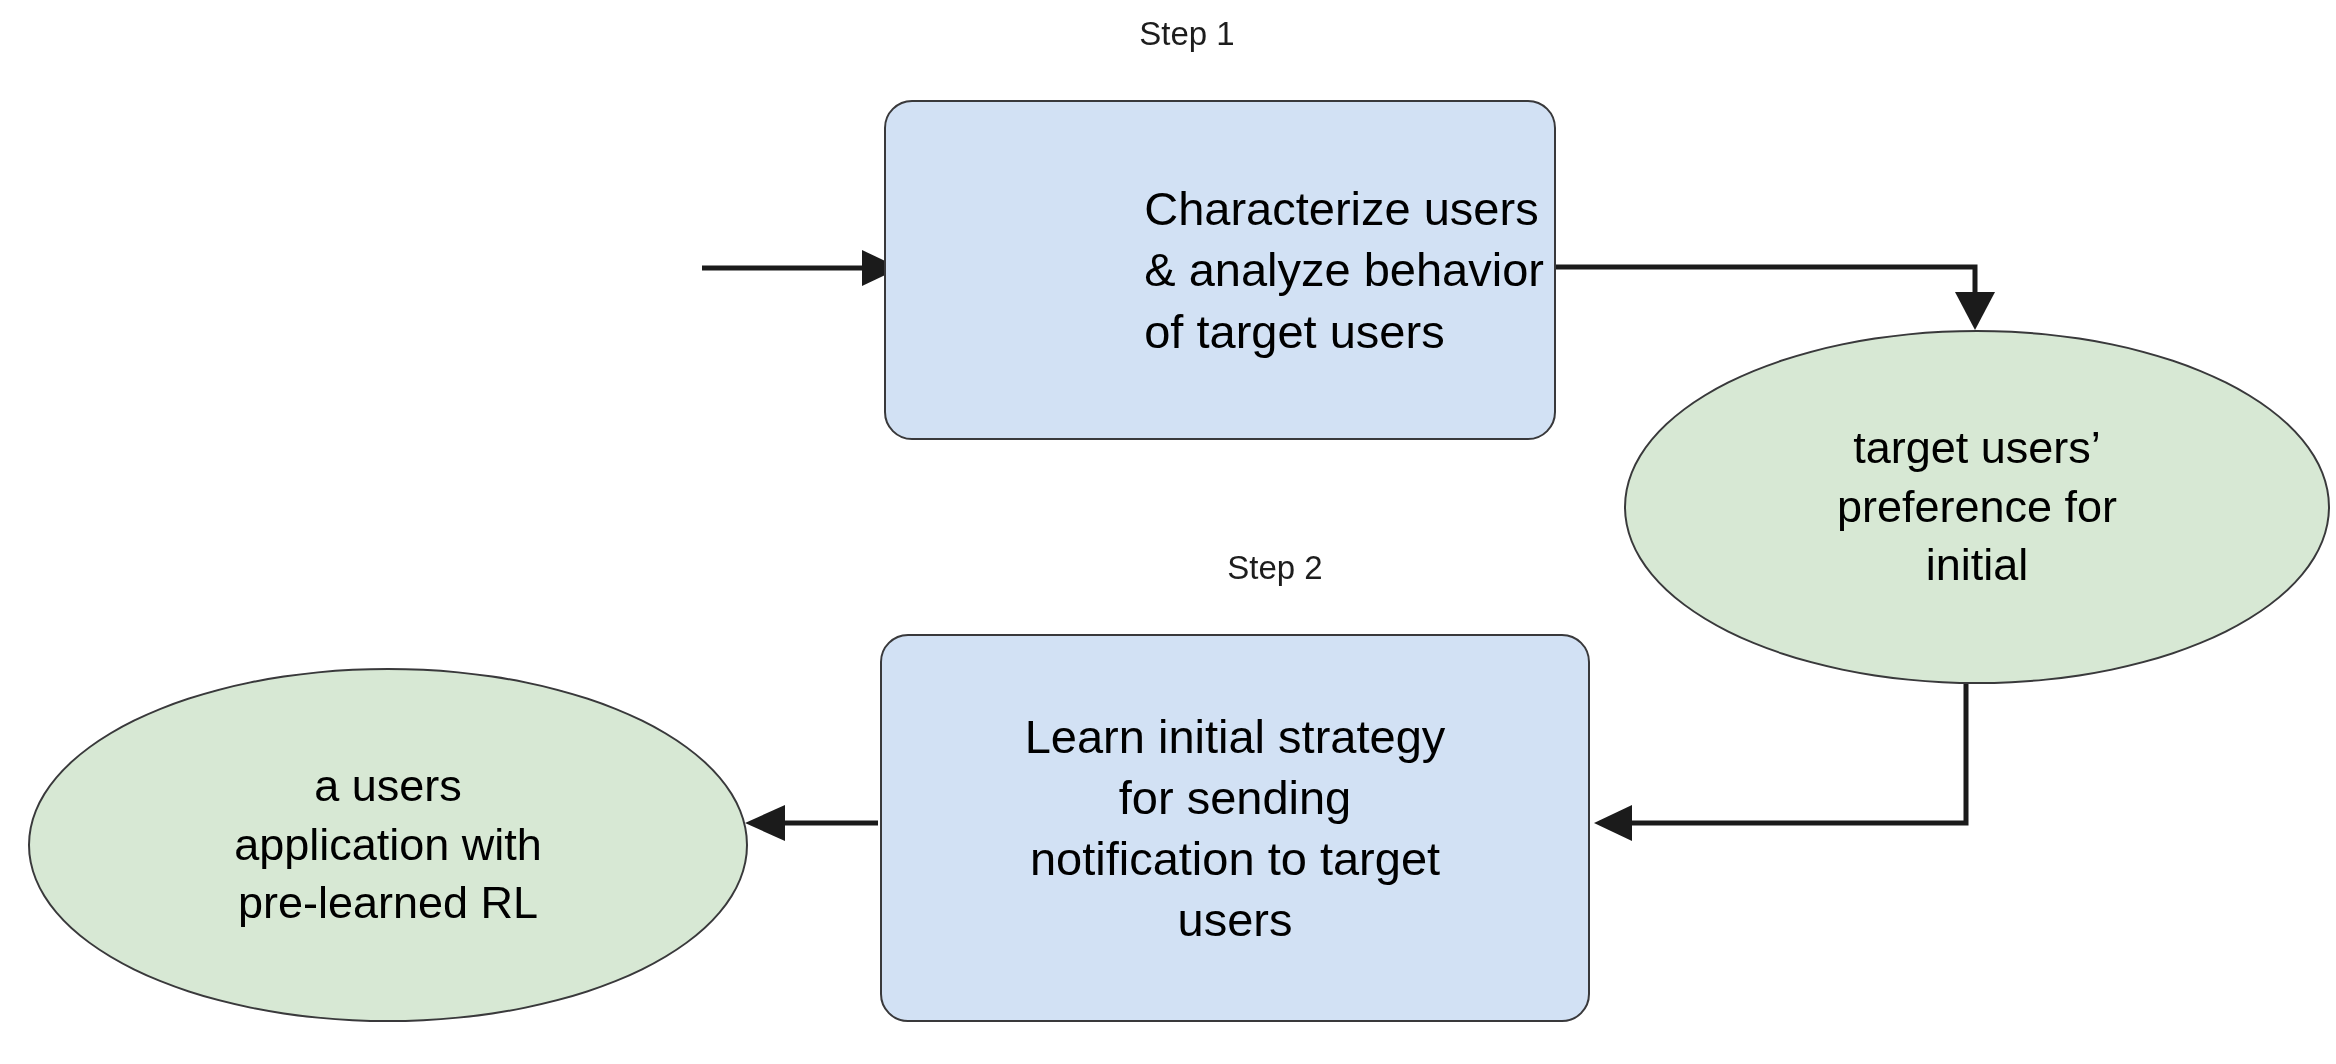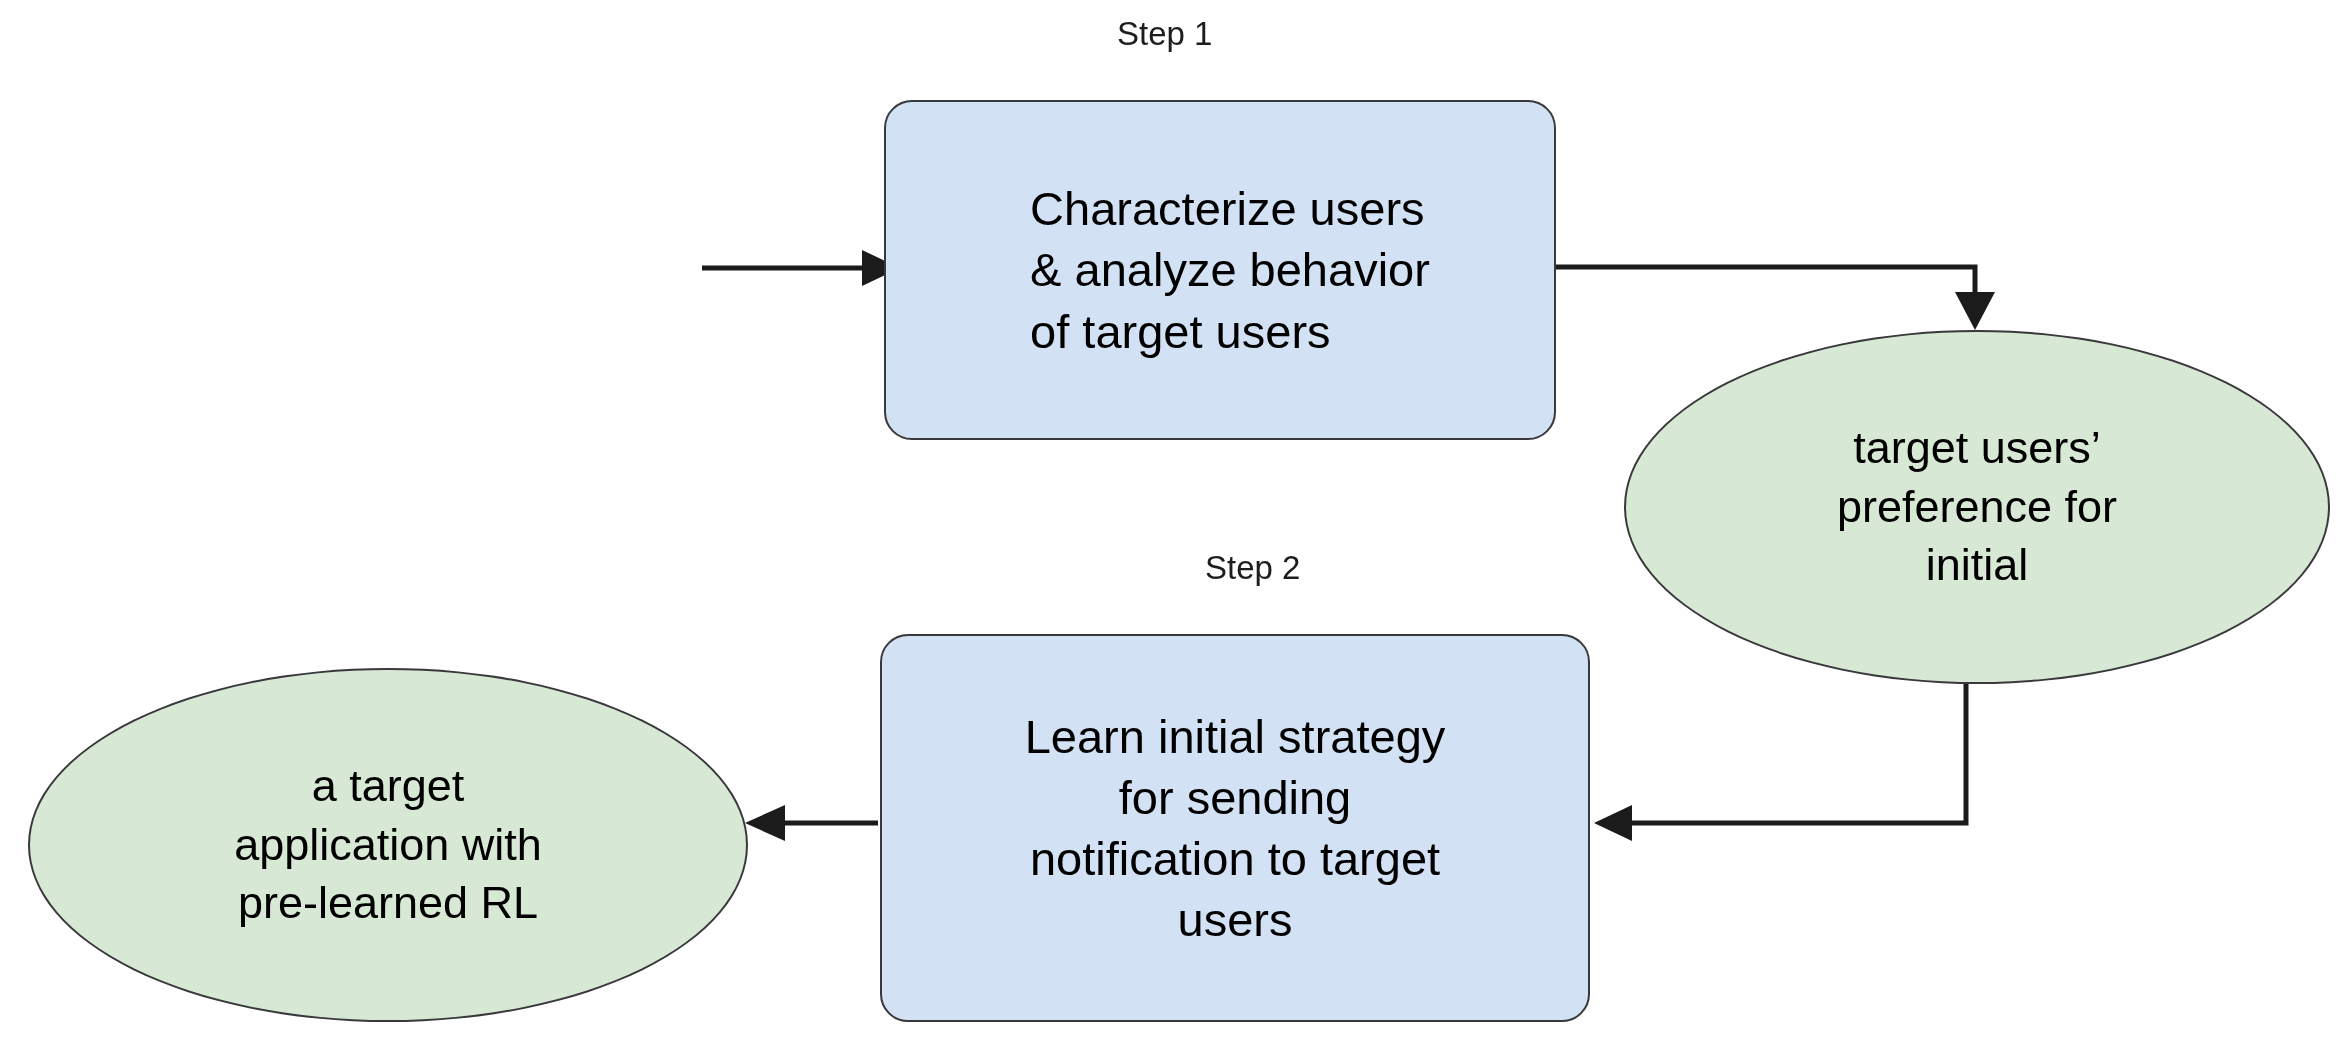--- a/index.html
+++ b/index.html
@@ -48,33 +48,34 @@
     white-space: pre-line;
   }
 
   
   .step-caption {
     position: absolute;
     color: #1d1d1d;
     font-size: 33px;
     line-height: 1.1;
     white-space: nowrap;
+    text-align: center;
   }
 
   
   #node-users-data {
     left: 30px;  top: 88px;
     width: 676px; height: 358px;
     font-size: 45px;
   }
   #node-step1-box {
     left: 884px; top: 100px;
     width: 672px; height: 340px;
     font-size: 47px;
-    justify-content: center;
+    justify-content: flex-end;
   }
   #node-step1-box .node-label { text-align: left; padding-left: 30px; }
 
   #node-target-pref {
     left: 1624px; top: 330px;
     width: 706px; height: 354px;
     font-size: 45px;
   }
   #node-step2-box {
     left: 880px; top: 634px;
@@ -152,18 +153,18 @@
   </div>
 
   <div class="node rounded-box" id="node-step2-box">
     <span class="node-label">Learn initial strategy
 for sending
 notification to target
 users</span>
   </div>
 
   <div class="node ellipse" id="node-mobile-app">
-    <span class="node-label">a target
+    <span class="node-label">a users
 application with
 pre-learned RL</span>
   </div>
 
 </div>
 
 </body></html>

